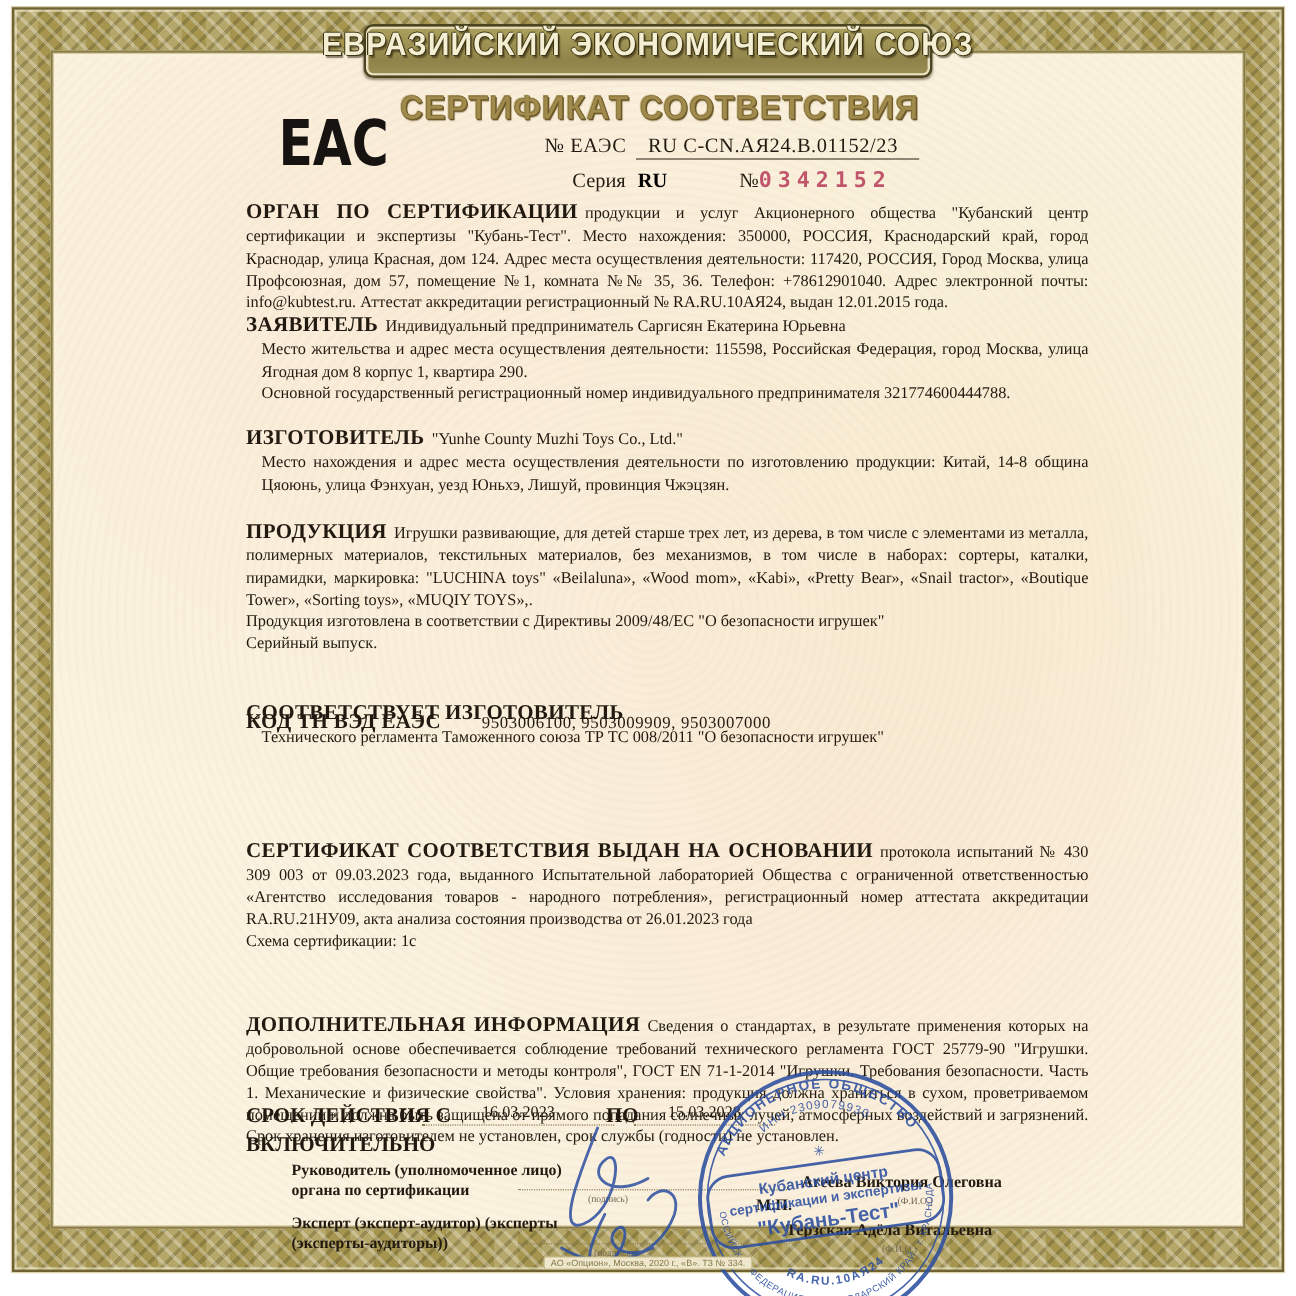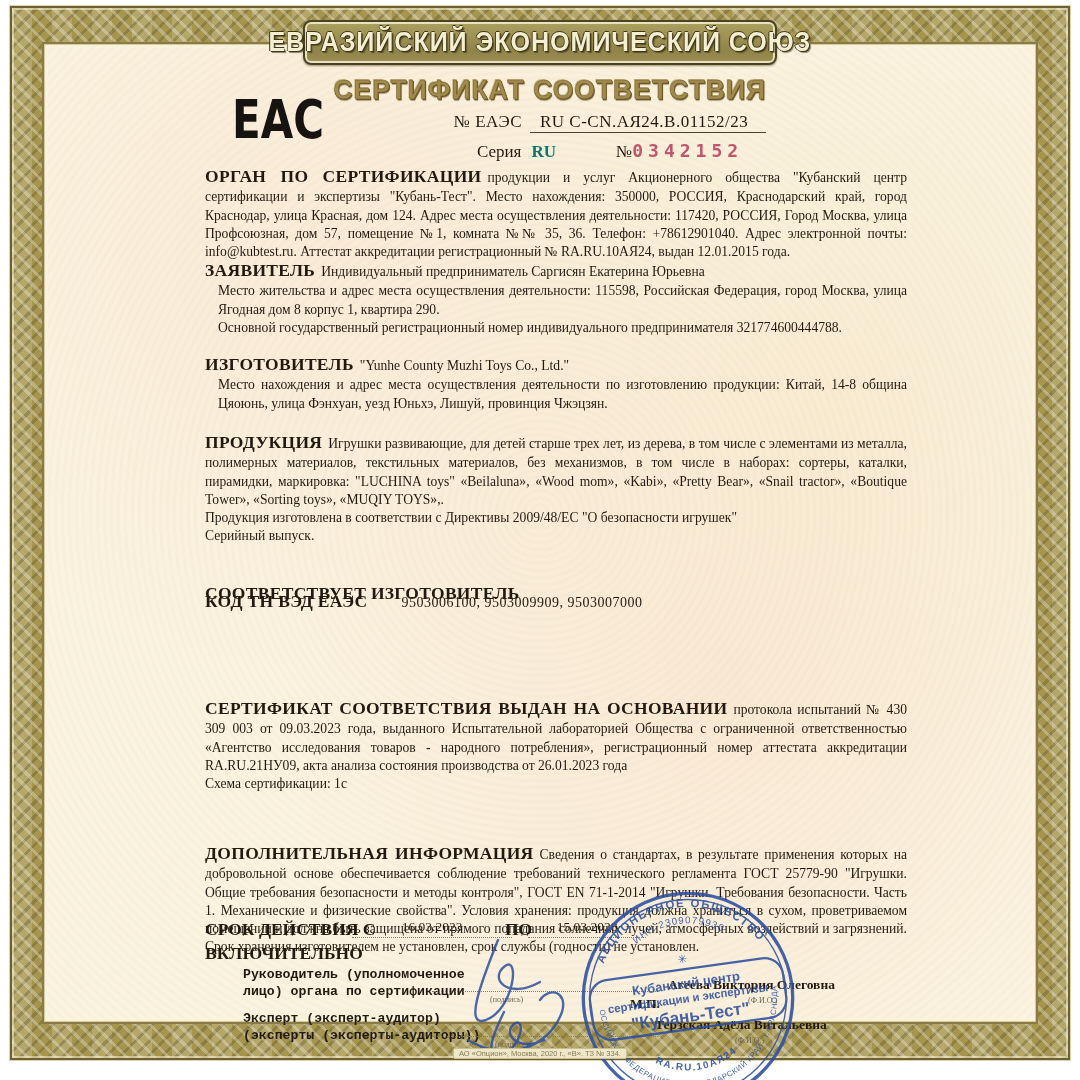--- a/index.html
+++ b/index.html
@@ -22,60 +22,60 @@
       radial-gradient(circle at 80% 35%, rgba(238,214,160,.20), transparent 40%),
       repeating-radial-gradient(circle at 50% 48%, rgba(224,166,128,.05) 0 3px, transparent 3px 7px);
     border:2px solid #8a7b44;
     box-shadow: inset 0 0 0 1px #d6caA0, inset 0 0 0 4px rgba(249,242,220,.7); }
 
   
   .banner { position:absolute; left:303px; top:20px; width:474px; height:45px; z-index:6;
     background:linear-gradient(#ada15f,#8f8349 70%,#9c9054);
     border:2px solid #4c4420; border-radius:8px;
     box-shadow: inset 0 0 0 2px #e8e2c2, 0 1px 2px rgba(60,50,20,.5);
-    display:flex; align-items:center; justify-content:center; }
+    display:flex; justify-content:center; }
   .banner span { font-family:"Liberation Sans", sans-serif; font-weight:700; font-size:27px;
     letter-spacing:1px; color:#f4eed2; transform:scaleX(.93); white-space:nowrap;
     text-shadow:1px 1px 0 #3f3616, -1px 0 0 #3f3616, 0 -1px 0 #3f3616, 2px 2px 1px rgba(50,40,12,.55); }
   .eac { position:absolute; left:232px; top:92px; width:70px; height:56px; z-index:3;
     font-family:"DejaVu Sans", sans-serif; font-weight:900; font-size:42px; color:#161310;
     transform:scaleY(1.25); letter-spacing:0px; line-height:56px; }
   .doc-title { position:absolute; left:190px; top:74px; width:720px; text-align:center; z-index:3; }
   .doc-title span { font-family:"Liberation Sans", sans-serif; font-weight:700; font-size:28px;
     letter-spacing:1px; color:#a08a4c; transform:scaleX(.95); display:inline-block; white-space:nowrap;
     text-shadow:1px 1px 0 #6a5526, -1px -1px 0 #c9b887, 1px 2px 1px rgba(90,70,30,.45);
     -webkit-text-stroke:.5px #6f5e2c; }
   .numrow { position:absolute; left:290px; top:112px; width:640px; text-align:center; z-index:3;
     font-size:17px; white-space:nowrap; }
   .numrow .lbl { letter-spacing:.5px; }
   .numrow .val { border-bottom:1.5px solid #4a4232; padding:0 18px 1px 10px; margin-left:8px;
     letter-spacing:.5px; }
   .serrow { position:absolute; left:290px; top:140px; width:640px; text-align:center; z-index:3;
     font-size:17px; white-space:nowrap; }
-  .serrow .red { color:#0f766e; font-weight:600; margin-left:10px; }
+  .serrow .red { color:#000000; font-weight:600; margin-left:10px; }
   .serrow .no { margin-left:60px; }
   .serrow .serial { font-family:"DejaVu Sans Mono", monospace; font-weight:700; font-size:18px;
     color:#c1556c; letter-spacing:5px; margin-left:0; }
 
   
   .sec { position:absolute; left:205px; width:702px; font-size:13.6px; line-height:1.34;
     text-align:justify; z-index:2; }
   .sec b.h { font-size:17.5px; letter-spacing:.3px; font-weight:700; padding-right:6px; }
   .sec .para { margin-left:13px; text-align:justify; }
   .sec .para.noind { margin-left:0; }
   .inlineval { font-size:13.6px; }
   .tnved-val { margin-left:28px; font-size:14px; letter-spacing:.5px; }
 
   
   .vlabel { position:absolute; left:205px; top:919px; font-size:17.5px; font-weight:700; z-index:2; }
   .vlabel2 { position:absolute; left:205px; top:943px; font-size:17.5px; font-weight:700; z-index:2; }
   .dfield { position:absolute; top:919px; border-bottom:1.5px dotted #8a7a55; text-align:center;
     font-size:13.5px; padding-bottom:2px; z-index:2; }
   .po { position:absolute; left:505px; top:919px; font-size:17.5px; font-weight:700; z-index:2; }
-  .role { position:absolute; font-size:13.2px; font-weight:700; line-height:1.3; z-index:2;font-family:Liberation Mono, monospace; }
+  .role { position:absolute; font-size:13.2px; font-weight:700; line-height:1.3; z-index:2; }
   .sigline { position:absolute; width:226px; height:24px; border-bottom:1.2px dotted #8a7a55; z-index:2; }
   .caption { position:absolute; font-size:8px; color:#6d6350; z-index:2; }
   .fio-name { position:absolute; font-size:13.5px; font-weight:700; z-index:2; white-space:nowrap; }
   .mp { position:absolute; left:630px; top:996px; font-size:13.5px; font-weight:700; color:#1d1a14; z-index:3; }
 
   
   .stamp { position:absolute; left:574px; top:884px; width:228px; height:228px; z-index:5;
     transform:rotate(-8deg); opacity:.88; }
   .sigs { position:absolute; left:420px; top:900px; width:260px; height:180px; z-index:4; }
 
@@ -130,20 +130,21 @@
   <div class="para noind">Продукция изготовлена в соответствии с Директивы 2009/48/ЕС "О безопасности игрушек"</div>
   <div class="para noind">Серийный выпуск.</div>
 </div>
 
 <div class="sec" style="top:549px;margin-top:41px;">
   <b class="h">КОД ТН ВЭД ЕАЭС</b><span class="tnved-val">9503006100, 9503009909, 9503007000</span>
 </div>
 
 <div class="sec" style="top:582px;">
   <b class="h">СООТВЕТСТВУЕТ ИЗГОТОВИТЕЛЬ</b>
+  <div class="para">Технического регламента Таможенного союза ТР ТС 008/2011 "О безопасности игрушек"</div>
 </div>
 
 <div class="sec" style="top:697px;">
   <b class="h">СЕРТИФИКАТ СООТВЕТСТВИЯ ВЫДАН НА ОСНОВАНИИ</b><span class="inlineval">протокола испытаний № 430 309 003 от 09.03.2023 года, выданного Испытательной лабораторией Общества с ограниченной ответственностью «Агентство исследования товаров - народного потребления», регистрационный номер аттестата аккредитации RA.RU.21НУ09, акта анализа состояния производства от 26.01.2023 года</span>
   <div class="para noind">Схема сертификации: 1с</div>
 </div>
 
 <div class="sec" style="top:842px;">
   <b class="h">ДОПОЛНИТЕЛЬНАЯ ИНФОРМАЦИЯ</b><span class="inlineval">Сведения о стандартах, в результате применения которых на добровольной основе обеспечивается соблюдение требований технического регламента ГОСТ 25779-90 "Игрушки. Общие требования безопасности и методы контроля", ГОСТ EN 71-1-2014 "Игрушки. Требования безопасности. Часть 1. Механические и физические свойства". Условия хранения: продукция должна храниться в сухом, проветриваемом помещении и должна быть защищена от прямого попадания солнечных лучей, атмосферных воздействий и загрязнений. Срок хранения изготовителем не установлен, срок службы (годности) не установлен.</span>
 </div>

